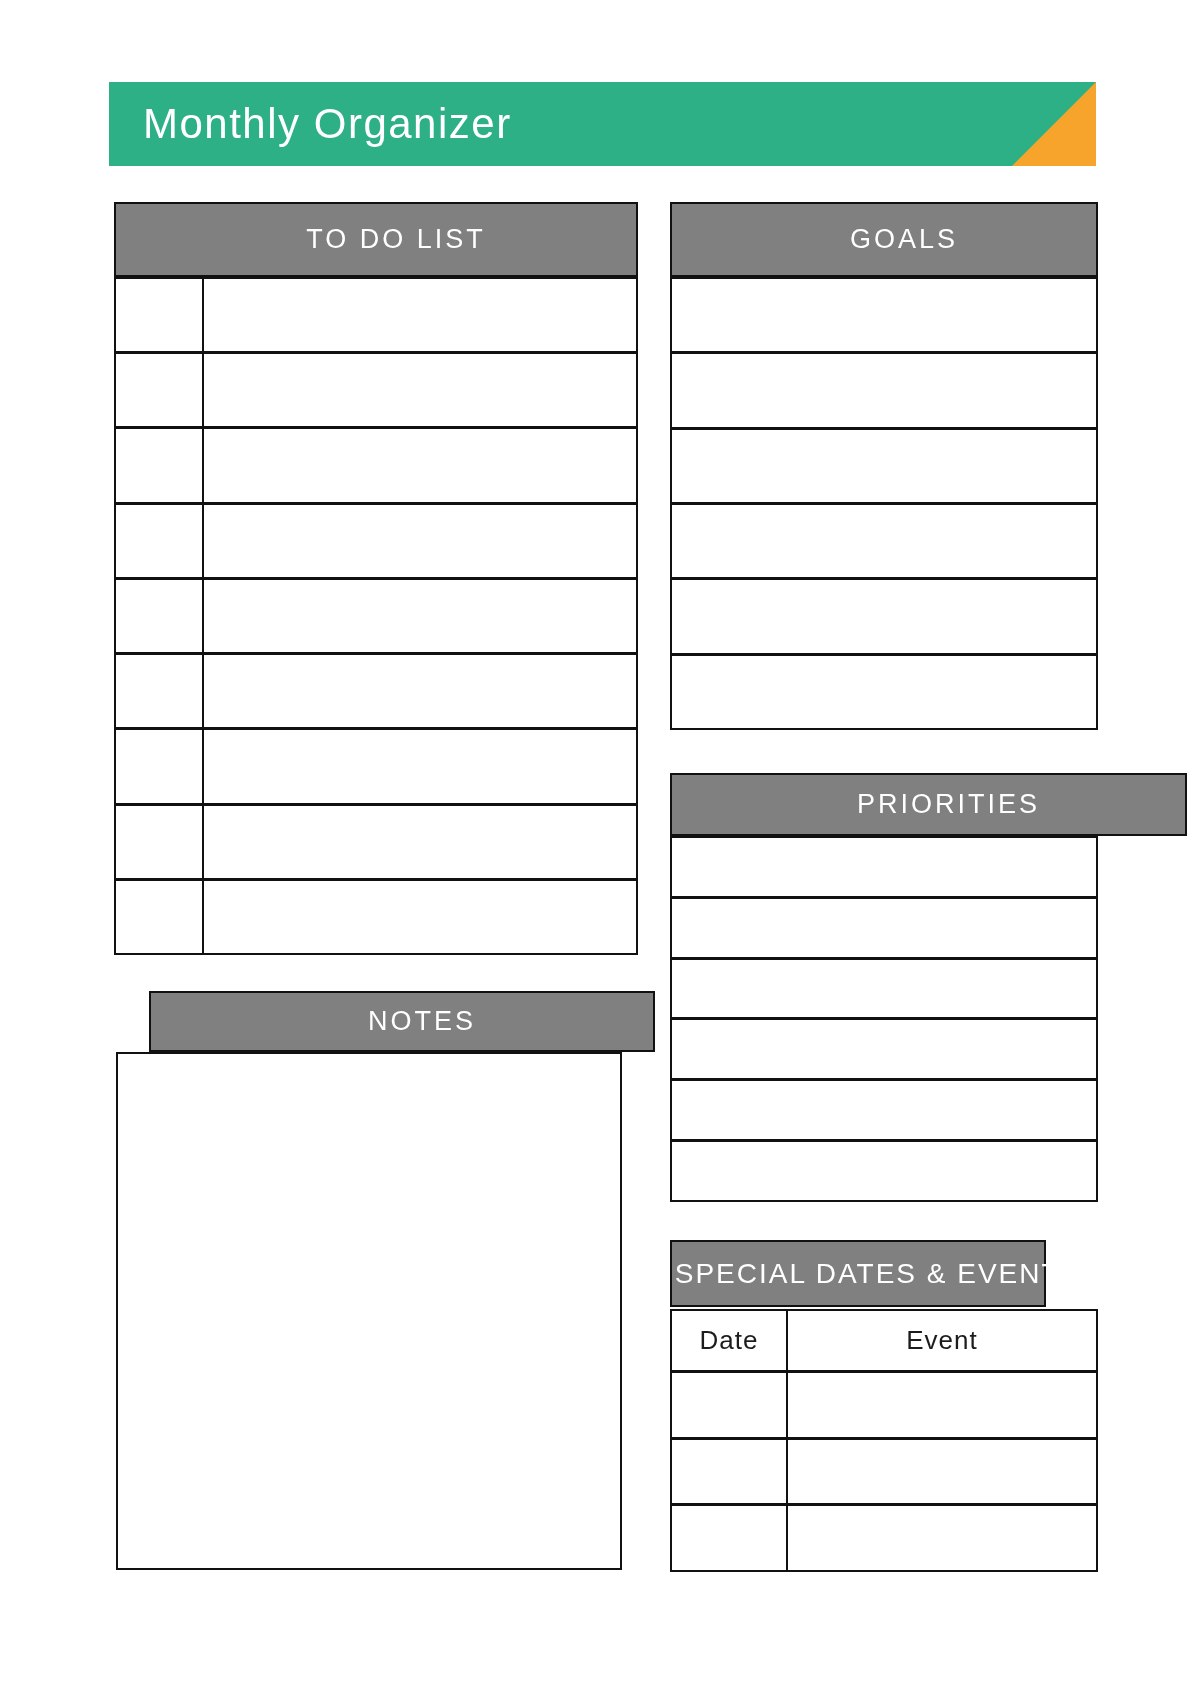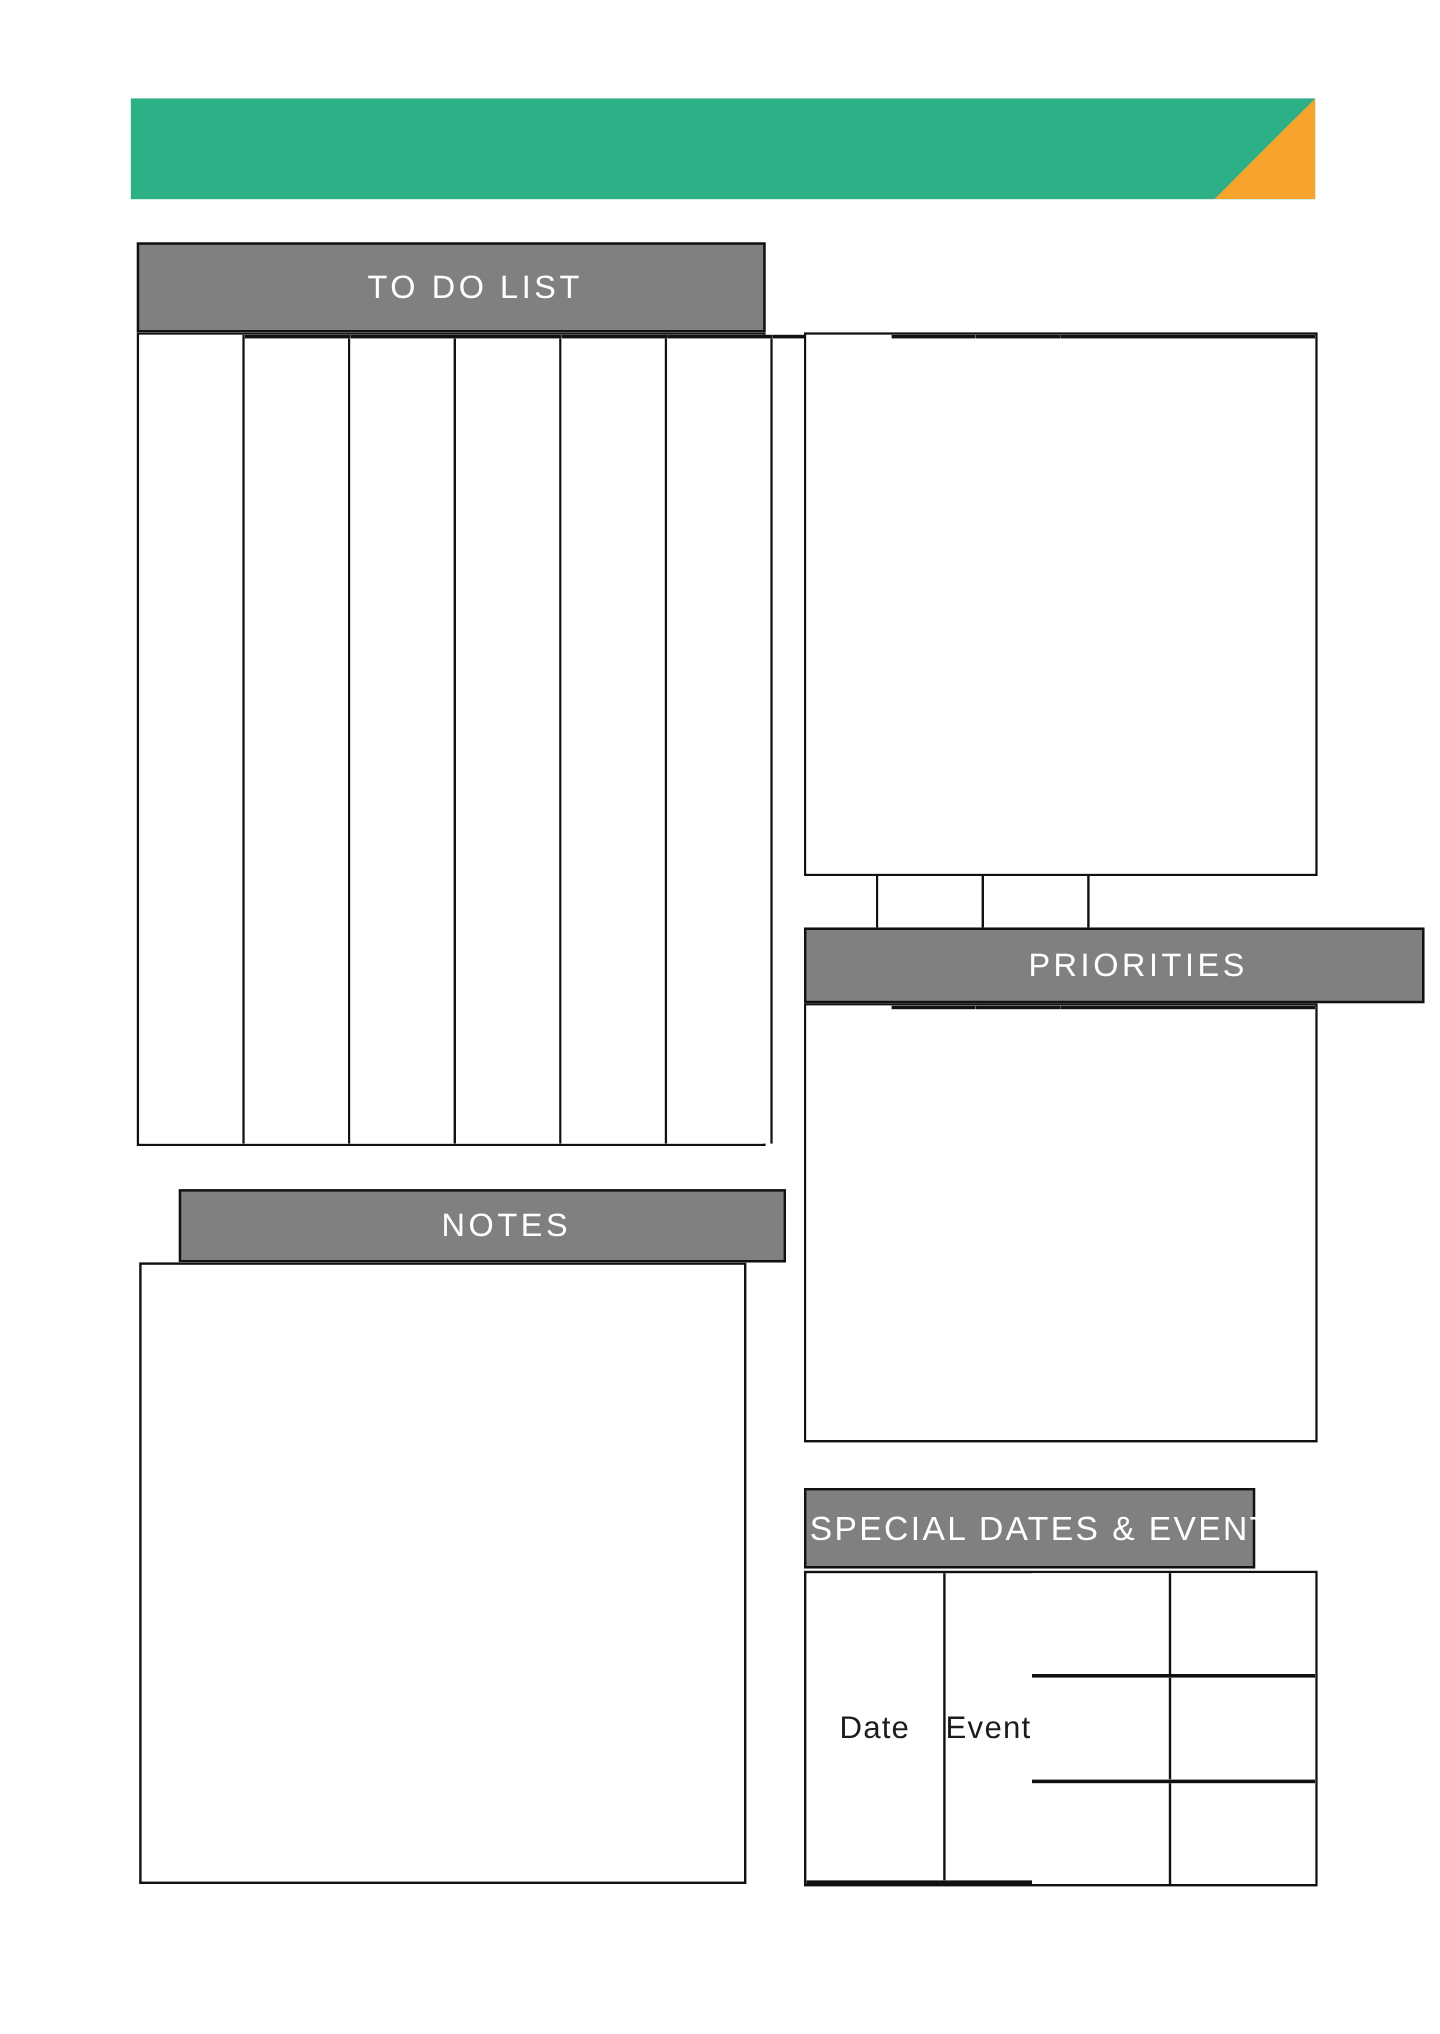--- a/index.html
+++ b/index.html
@@ -47,21 +47,21 @@
   .hdr-todo{left:114px;top:202px;width:524px;height:75px;}
   .hdr-goals{left:670px;top:202px;width:428px;height:75px;}
   .hdr-priorities{left:670px;top:773px;width:517px;height:63px;}
   .hdr-notes{left:105px;top:991px;width:506px;height:61px;margin-left:44px;}
   .hdr-special{left:670px;top:1240px;width:376px;height:67px;font-size:28px;letter-spacing:2px;}
   
   .tbl{
     position:absolute;
     border:2px solid var(--line-black);
     background:#ffffff;
-    display:flex;flex-direction:row;
+    display:flex;flex-direction:column;
   }
   .tbl-todo{left:114px;top:277px;width:524px;height:678px;}
   .tbl-goals{left:670px;top:277px;width:428px;height:453px;}
   .tbl-priorities{left:670px;top:836px;width:428px;height:366px;}
   .tbl-special{left:670px;top:1309px;width:428px;height:263px;}
   .row{flex:1;display:flex;background:#ffffff;}
   .row + .row{border-top:3px solid var(--line-black);}
   .cell-check{width:88px;border-right:2px solid var(--line-black);}
   .cell-task{flex:1;}
   .cell-date{width:116px;border-right:2px solid var(--line-black);}
@@ -79,20 +79,21 @@
     position:absolute;left:116px;top:1052px;width:506px;height:518px;
     border:2px solid var(--line-black);background:#ffffff;
   }
 </style>
 </head>
 <body>
 
 <div class="page">
 
   <div class="banner">
+    <div class="banner-title">Monthly Organizer</div>
     <div class="banner-corner"></div>
   </div>
 
   <div class="sec-header hdr-todo">
     <span>TO DO LIST</span>
   </div>
   <div class="tbl tbl-todo">
     <div class="row">
       <div class="cell-check"></div>
       <div class="cell-task"></div>
@@ -124,20 +125,23 @@
       <div class="row">
       <div class="cell-check"></div>
       <div class="cell-task"></div>
     </div>
       <div class="row">
       <div class="cell-check"></div>
       <div class="cell-task"></div>
     </div>
     </div>
 
+  <div class="sec-header hdr-goals">
+    <span>GOALS</span>
+  </div>
   <div class="tbl tbl-goals">
     <div class="row">
       <div class="cell-task"></div>
     </div>
   <div class="row">
       <div class="cell-task"></div>
     </div>
       <div class="row">
       <div class="cell-task"></div>
     </div>

